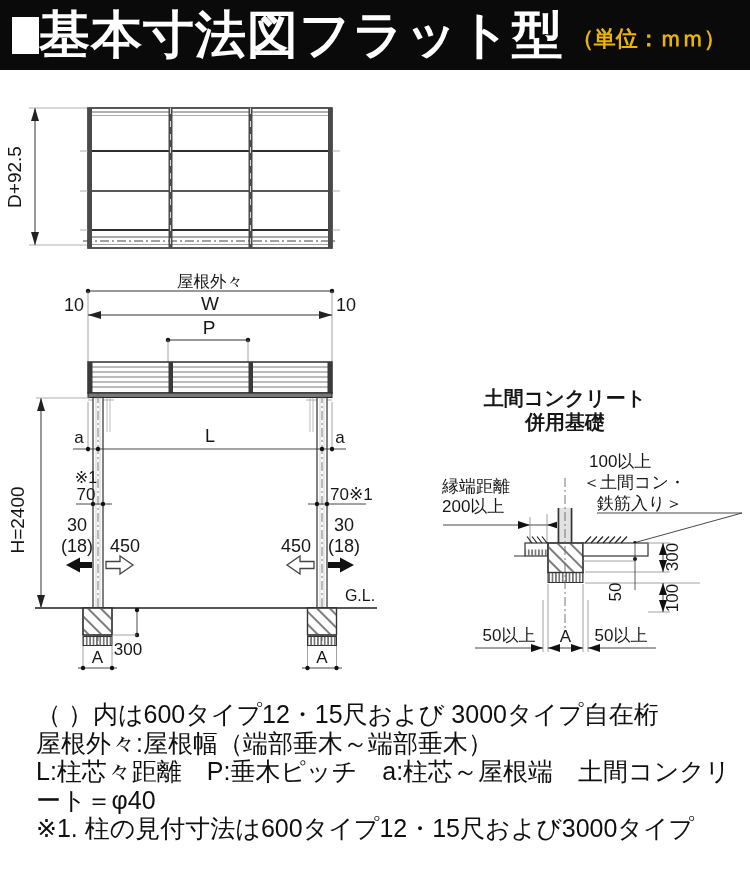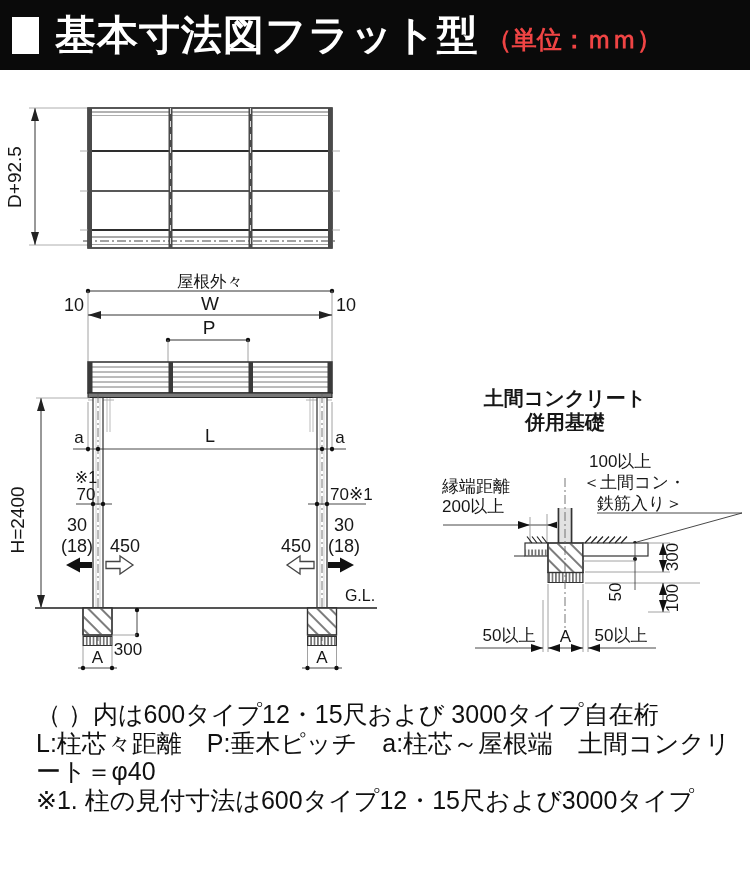--- a/index.html
+++ b/index.html
@@ -1,22 +1,22 @@
 <!DOCTYPE html>
 <html><head>
 <meta charset="utf-8">
 <style>
   html,body{margin:0;padding:0;background:#fff;}
   .page{position:relative;width:750px;height:895px;background:#ffffff;overflow:hidden;
         font-family:"Liberation Sans","DejaVu Sans",sans-serif;color:#111;}
   .hdr{position:absolute;left:0;top:0;width:750px;height:70px;background:#0a0a0a;
        display:flex;align-items:center;}
   .hdr-square{width:27px;height:37px;background:#ffffff;margin-left:12px;flex:0 0 auto;}
-  .hdr-title{color:#fff;font-size:41px;font-weight:bold;margin-left:16px;letter-spacing:1px;white-space:nowrap;}
-  .hdr-unit{color:#ef4444;font-size:25px;font-weight:bold;margin-left:8px;padding-top:8px;white-space:nowrap;}
+  .hdr-title{color:#fff;font-size:51px;font-weight:bold;margin-left:0;letter-spacing:1px;white-space:nowrap;}
+  .hdr-unit{color:#eab308;font-size:22px;font-weight:bold;margin-left:8px;padding-top:8px;white-space:nowrap;}
   svg{position:absolute;left:0;top:0;}
   svg text{font-family:"Liberation Sans","DejaVu Sans",sans-serif;fill:#161616;}
   .notes{position:absolute;left:36px;top:700px;width:700px;font-size:25px;line-height:28.5px;color:#101010;}
   .notes .indent{padding-left:30px;}
 </style>
 </head>
 <body>
 
 <div class="page">
 
@@ -270,17 +270,18 @@
       <line x1="588" y1="648" x2="656" y2="648" stroke="#333" stroke-width="0.9"></line>
       <polygon points="588,648 600,644 600,652" fill="#111"></polygon>
       <text x="509" y="641" text-anchor="middle" font-size="17">50以上</text>
       <text x="565.5" y="642" text-anchor="middle" font-size="17">A</text>
       <text x="621" y="641" text-anchor="middle" font-size="17">50以上</text>
     </g>
   </svg>
 
   <div class="notes">
     <div>（ ）内は600タイプ12・15尺および 3000タイプ自在桁</div>
+    <div>屋根外々:屋根幅（端部垂木～端部垂木）</div>
     <div>L:柱芯々距離　P:垂木ピッチ　a:柱芯～屋根端　土間コンクリート＝φ40</div>
     <div>※1. 柱の見付寸法は600タイプ12・15尺および3000タイプ</div>
   </div>
 
 </div>
 
 </body></html>

